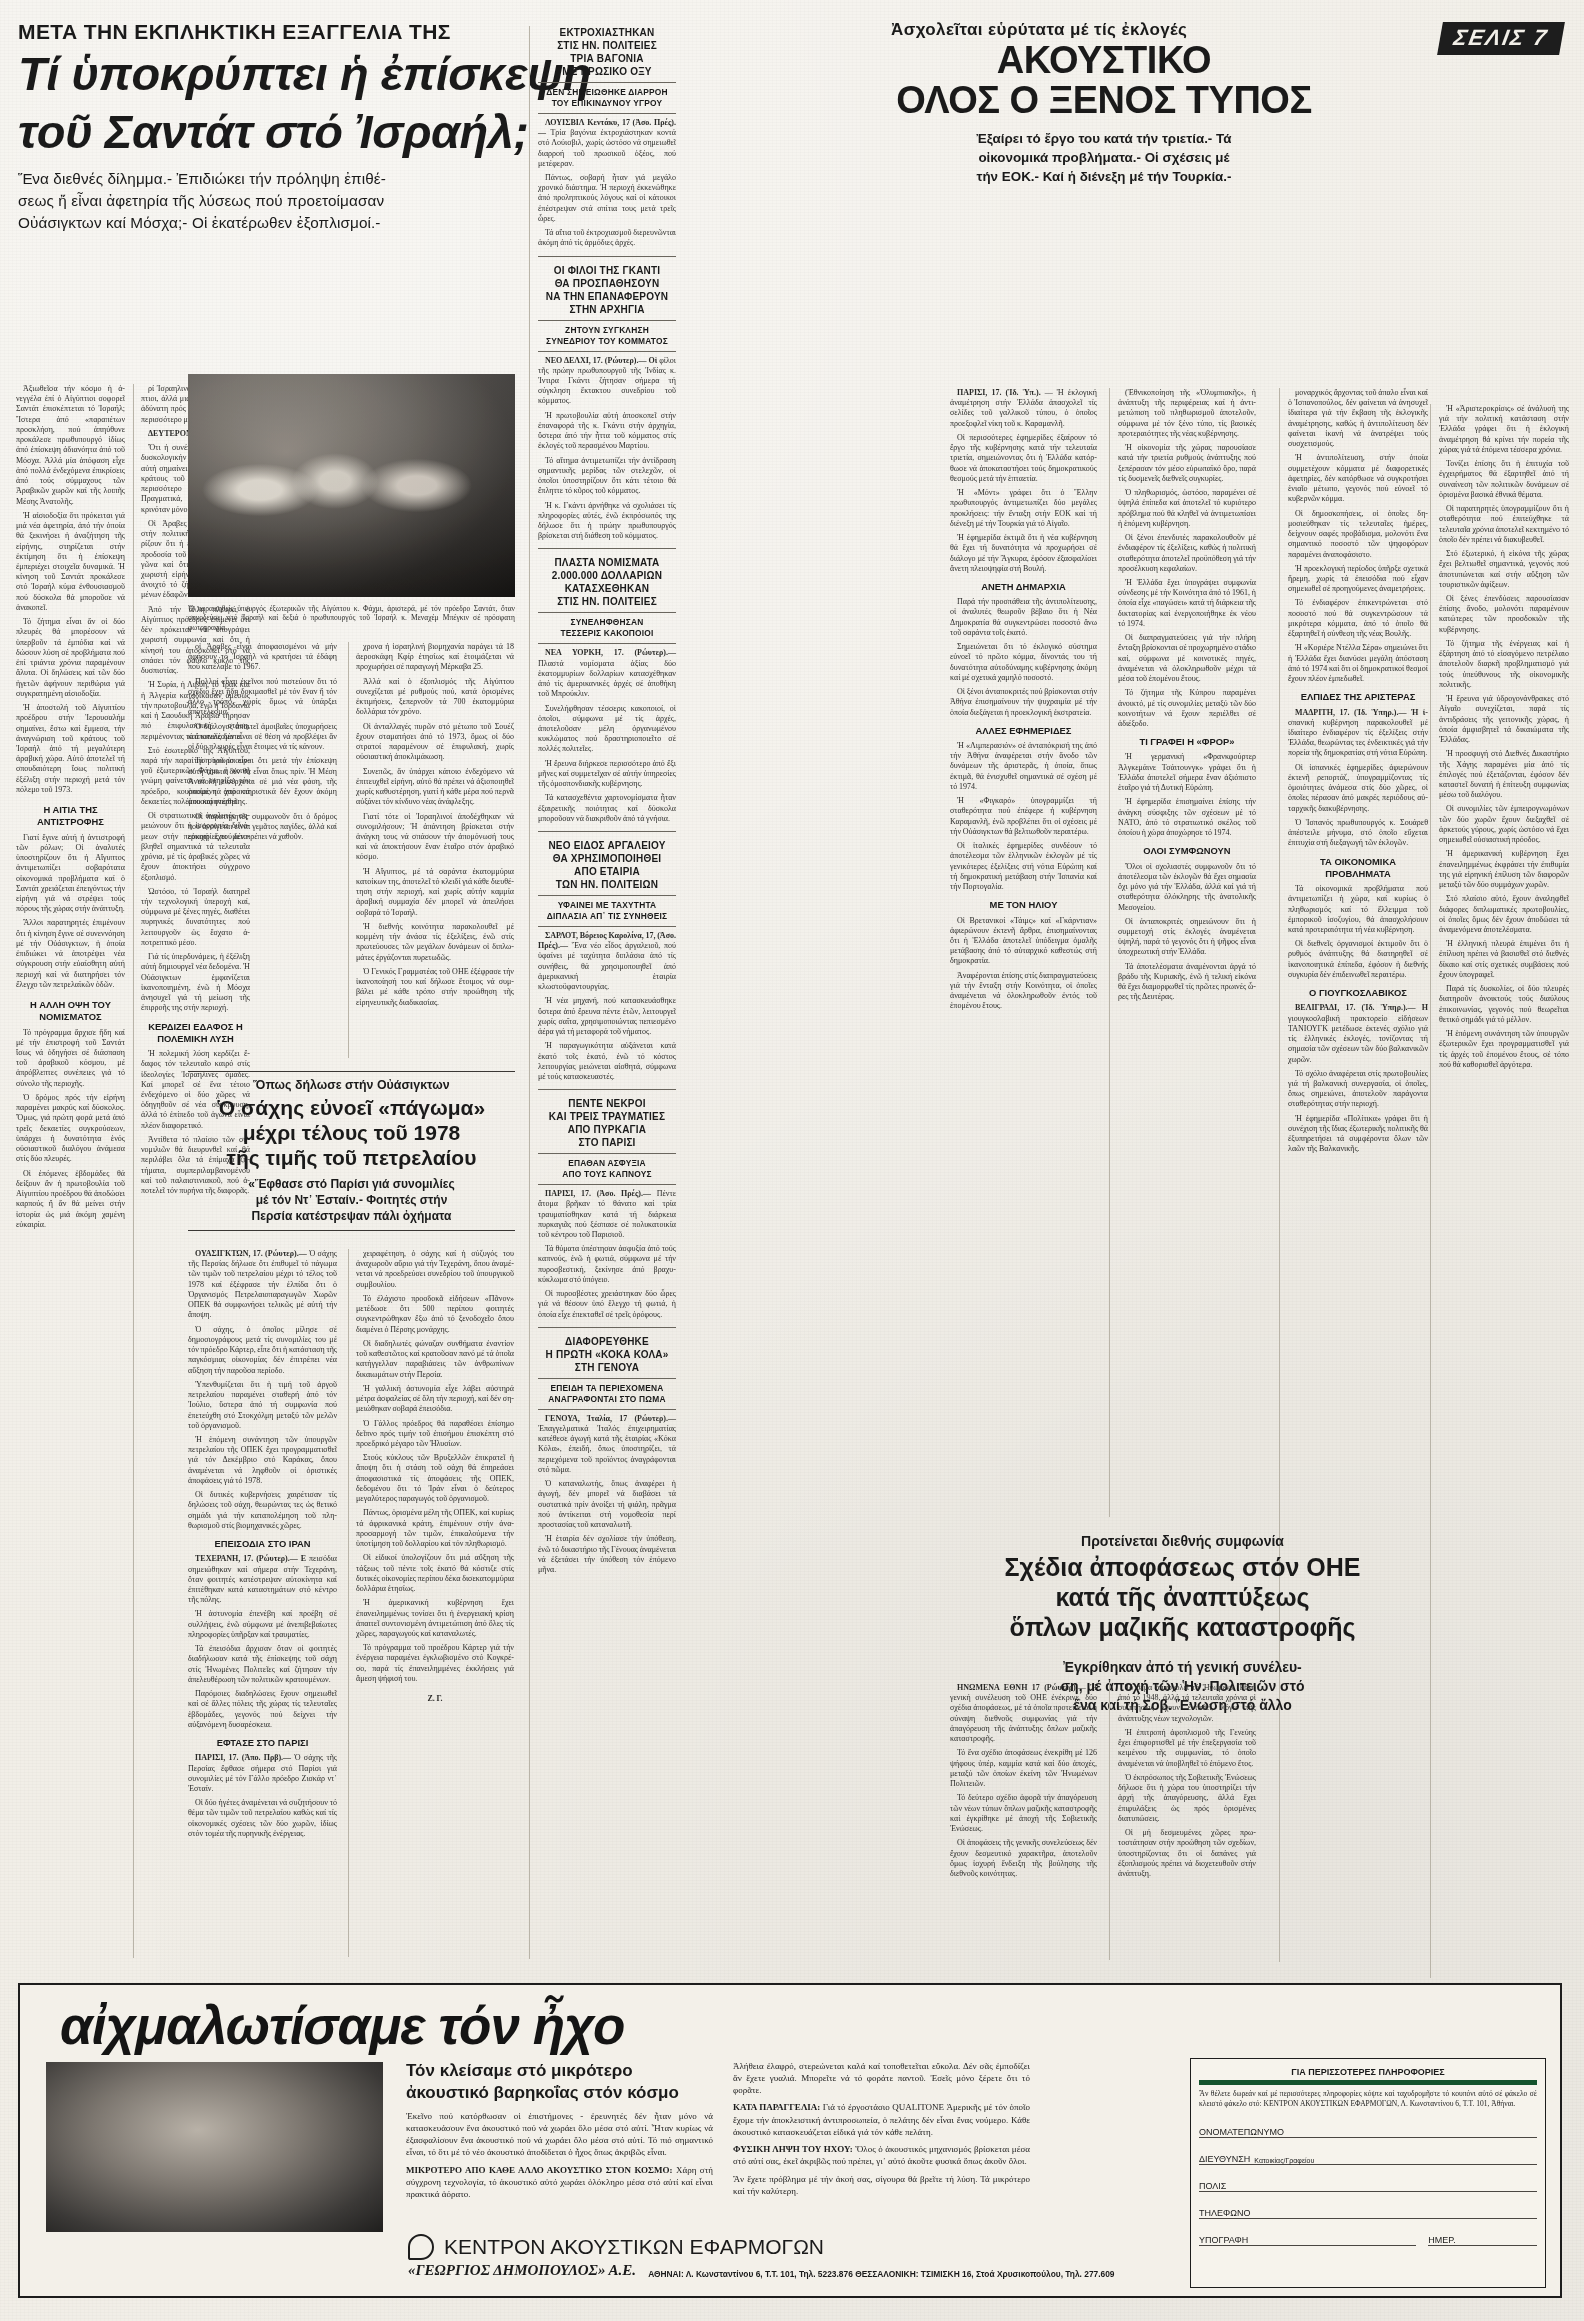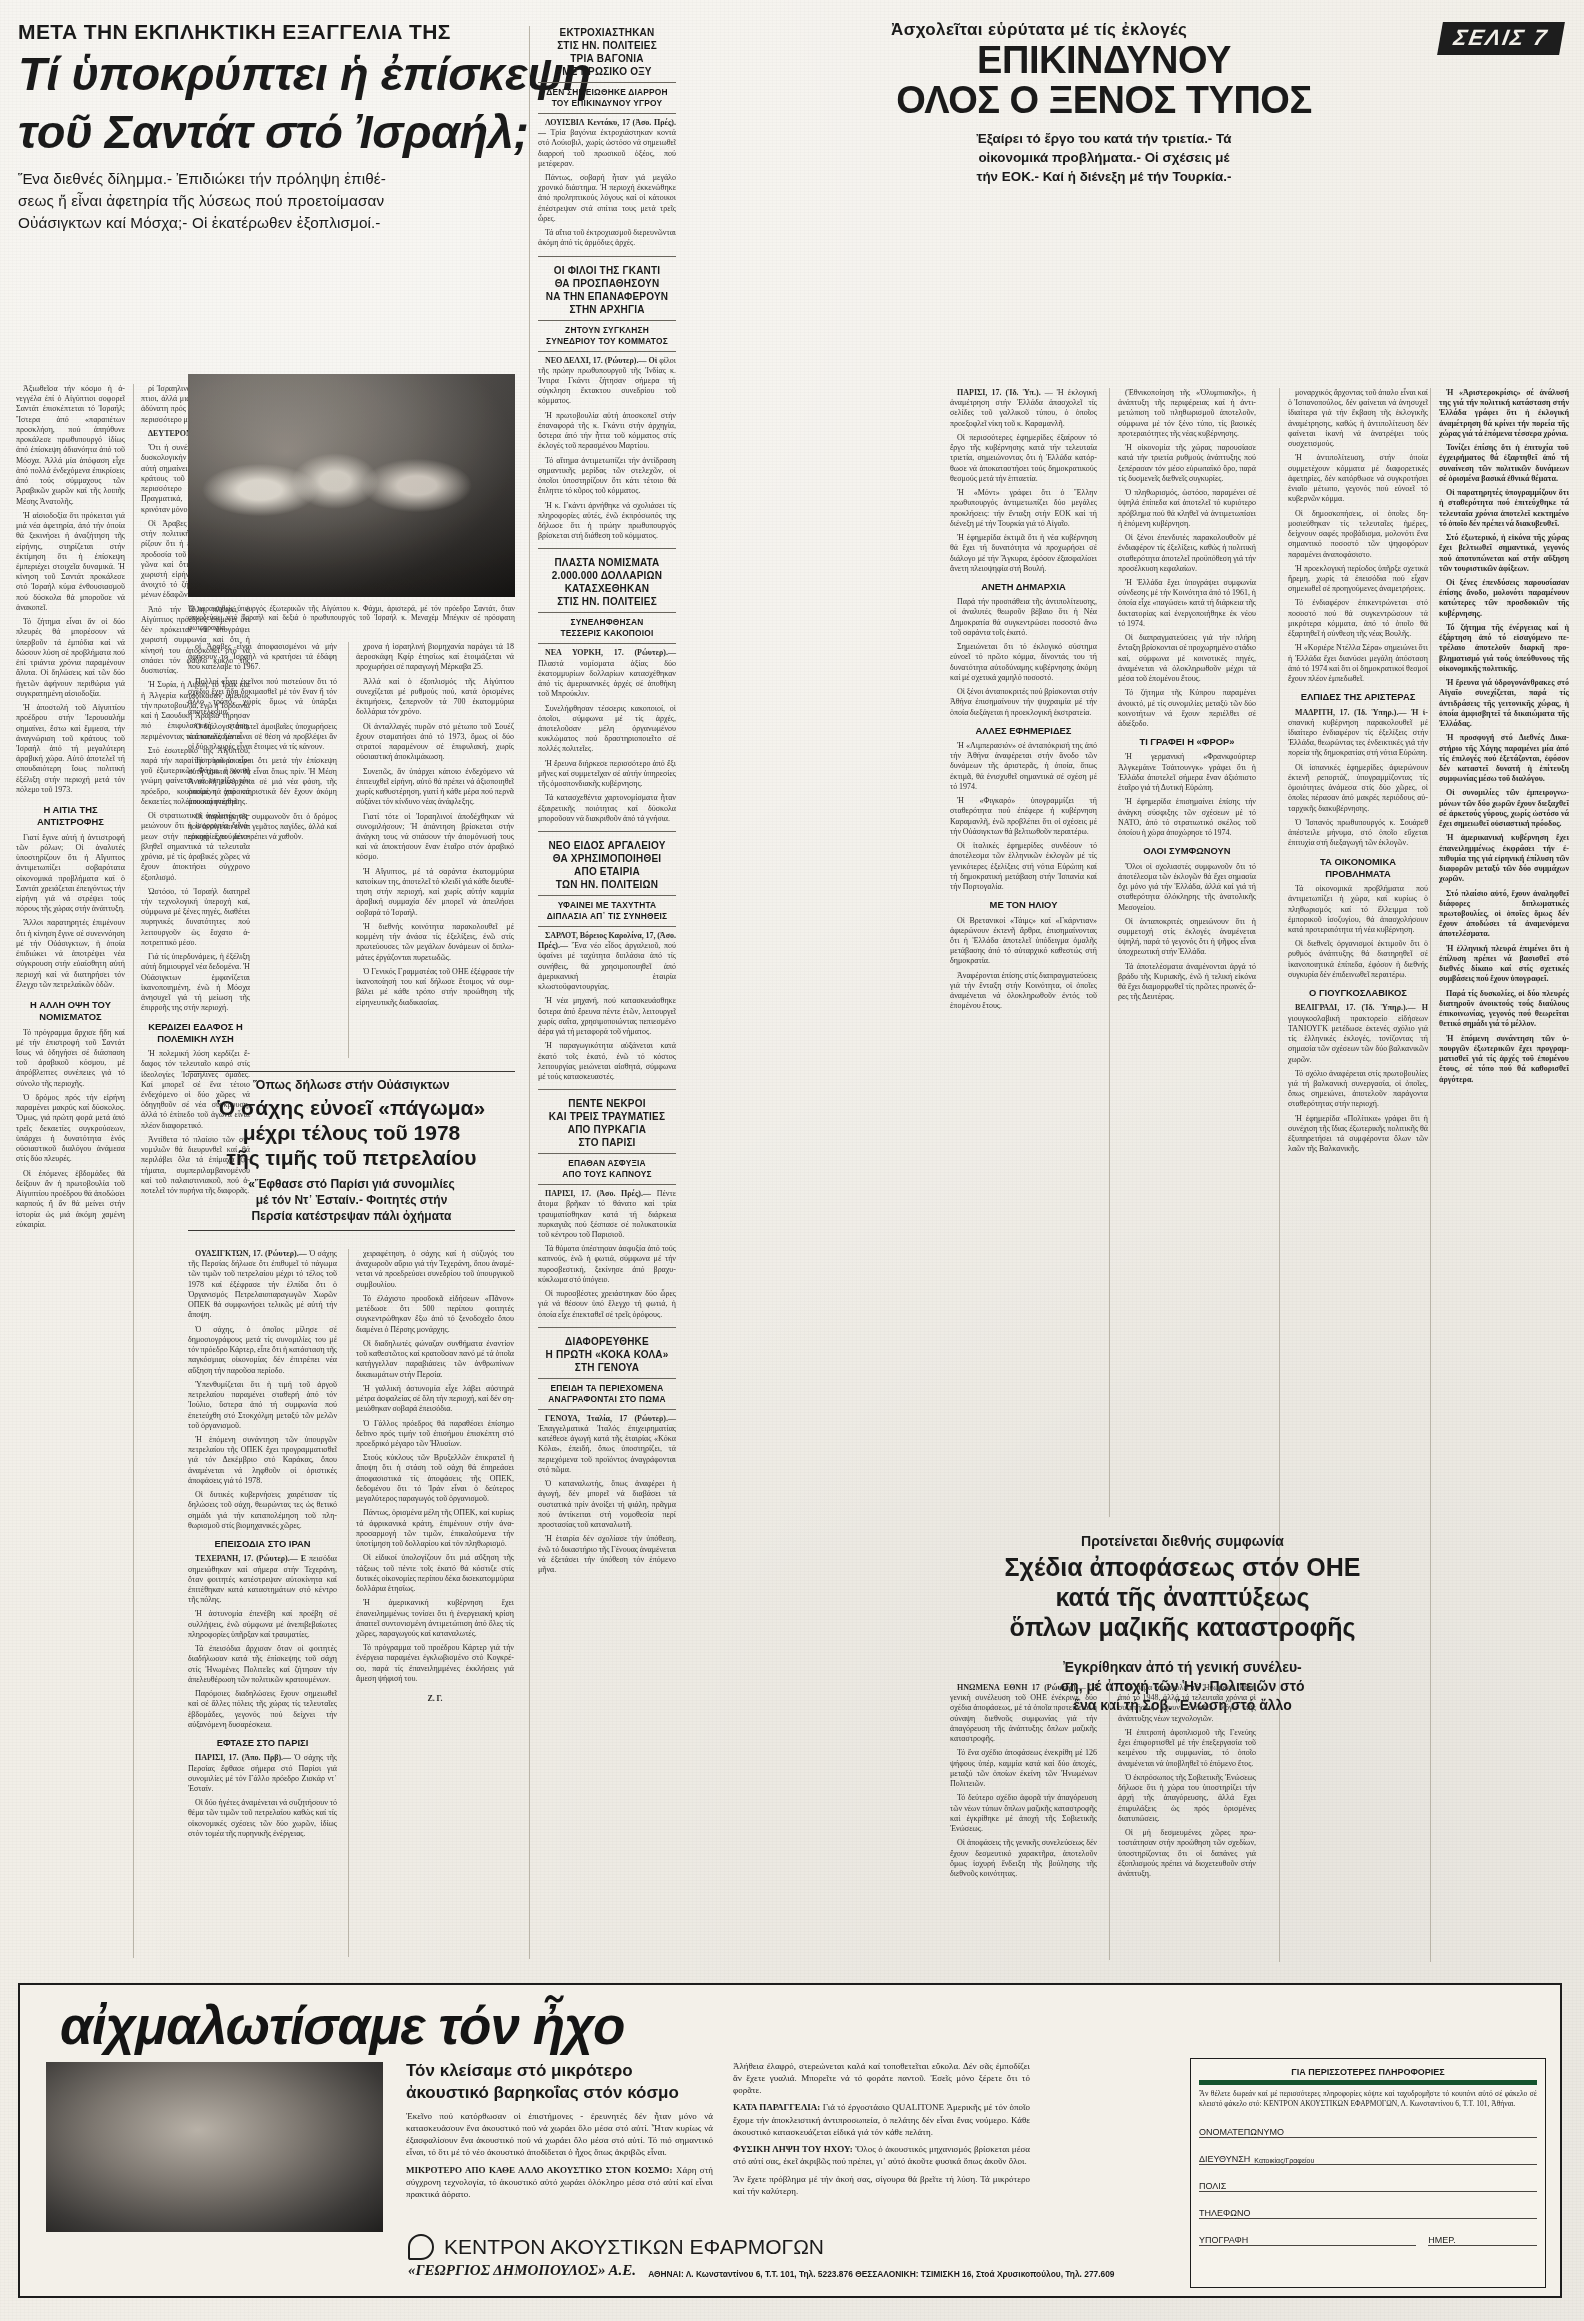--- a/index.html
+++ b/index.html
@@ -237,21 +237,21 @@
   <div class="kicker" style="font-size:21px;">ΜΕΤΑ ΤΗΝ ΕΚΠΛΗΚΤΙΚΗ ΕΞΑΓΓΕΛΙΑ ΤΗΣ</div>
   <div class="display huge" style="margin-top:6px;">Τί ὑποκρύπτει ἡ ἐπίσκεψη</div>
   <div class="display huge" style="margin-top:10px;">τοῦ Σαντάτ στό Ἰσραήλ;</div>
   <div class="subdeck" style="margin-top:12px;">Ἕνα διεθνές δίλημμα.- Ἐπιδιώκει τήν πρόληψη ἐπιθέ-</div>
   <div class="subdeck">σεως ἤ εἶναι ἀφετηρία τῆς λύσεως πού προετοίμασαν</div>
   <div class="subdeck">Οὐάσιγκτων καί Μόσχα;- Οἱ ἑκατέρωθεν ἐξοπλισμοί.-</div>
 </div>
 
 <div id="masthead-right">
   <div class="kicker" style="font-size:17px; text-align:left;">Ἀσχολεῖται εὑρύτατα μέ τίς ἐκλογές</div>
-  <div class="right-head">ΕΠΙΚΙΝΔΥΝΟΥ</div>
+  <div class="right-head">ΑΚΟΥΣΤΙΚΟ</div>
   <div class="right-head">ΟΛΟΣ Ο ΞΕΝΟΣ ΤΥΠΟΣ</div>
   <div class="right-sub">Ἐξαίρει τό ἔργο του κατά τήν τριετία.- Τά</div>
   <div class="right-sub" style="margin-top:0">οἰκονομικά προβλήματα.- Οἱ σχέσεις μέ</div>
   <div class="right-sub" style="margin-top:0">τήν ΕΟΚ.- Καί ἡ διένεξη μέ τήν Τουρκία.-</div>
 </div>
 
 <div style="position:absolute; left:16px; top:384px; width:109px; height:1574px;">
   <div class="body-text">
     <p>Ἀξιωθεῖσα τήν κόσμο ἡ ἀ­νεγγέλα ἐπί ὁ Αἰγύπτιοι σοφο­ρεῖ Σαντάτ ἐπισκέπτεται τό Ἰσραήλ; Ἴστερα ἀπό «παραπέ­των προσκλήση, πού ἀπηύθυ­νε προκάλεσε πρωθυπουργό ἰδίως ἀπό ἐπίσκεψη ἀδιανόητα ἀπό τοῦ Μόσχα. Ἀλλά μία ἀπόφαση εἶχε ἀπό πολλά ἐνδεχόμενα ἐπικρίσεις ἀπό τούς σύμμαχους τῶν Ἀραβικῶν χωρῶν καί τῆς λοιπῆς Μέσης Ἀνατολῆς.</p>
     <p>Ἡ αἰσιοδοξία ὅτι πρόκειται γιά μιά νέα ἀφετηρία, ἀπό τήν ὁποία θά ξεκινήσει ἡ ἀνα­ζήτηση τῆς εἰρήνης, στηρί­ζεται στήν ἐκτίμηση ὅτι ἡ ἐπίσκεψη ἐμπεριέχει στοι­χεῖα δυναμικά. Ἡ κίνηση τοῦ Σαντάτ προκάλεσε στό Ἰσ­ραήλ κύμα ἐνθουσιασμοῦ πού δύσκολα θά μποροῦσε νά ἀνακοπεῖ.</p>
@@ -534,21 +534,21 @@
     </div>
     <div class="mini-head">Ο ΓΙΟΥΓΚΟΣΛΑΒΙΚΟΣ</div>
     <div class="body-text">
       <p><span class="b">ΒΕΛΙΓΡΑΔΙ, 17. (Ἰδ. Ὑπηρ.).— Η</span> γιουγκοσλαβική πρακτορείο εἰδήσε­ων ΤΑΝΙΟΥΓΚ μετέδωσε ἐκτενές σχόλιο γιά τίς ἑλληνικές ἐκλογές, τονίζοντας τή σημασία τῶν σχέσε­ων τῶν δύο βαλκανικῶν χωρῶν.</p>
       <p>Τό σχόλιο ἀναφέρεται στίς πρω­τοβουλίες γιά τή βαλκανική συνερ­γασία, οἱ ὁποῖες, ὅπως σημειώνει, ἀποτελοῦν παράγοντα σταθερότη­τας στήν περιοχή.</p>
       <p>Ἡ ἐφημερίδα «Πολίτικα» γράφει ὅτι ἡ συνέχιση τῆς ἴδιας ἐξωτερι­κῆς πολιτικῆς θά ἐξυπηρετήσει τά συμφέροντα ὅλων τῶν λαῶν τῆς Βαλκανικῆς.</p>
     </div>
   </div>
 </div>
 
-<div style="position:absolute; left:1430px; top:388px; width:139px; height:1574px;font-weight:bold;" class="col-rule">
+<div style="position:absolute; left:1430px; top:404px; width:139px; height:1574px;" class="col-rule">
   <div style="padding-left:8px;">
     <div class="body-text">
       <p>Ἡ «Ἀριστεροκρίσις» σέ ἀνάλυ­σή της γιά τήν πολιτική κατάστα­ση στήν Ἑλλάδα γράφει ὅτι ἡ ἐ­κλογική ἀναμέτρηση θά κρίνει τήν πορεία τῆς χώρας γιά τά ἑπόμε­να τέσσερα χρόνια.</p>
       <p>Τονίζει ἐπίσης ὅτι ἡ ἐπιτυχία τοῦ ἐγχειρήματος θά ἐξαρτηθεῖ ἀπό τή συναίνεση τῶν πολιτικῶν δυνάμεων σέ ὁρισμένα βασικά ἐθνικά θέματα.</p>
       <p>Οἱ παρατηρητές ὑπογραμμίζουν ὅτι ἡ σταθερότητα πού ἐπιτεύ­χθηκε τά τελευταῖα χρόνια ἀπο­τελεῖ κεκτημένο τό ὁποῖο δέν πρέ­πει νά διακυβευθεῖ.</p>
       <p>Στό ἐξωτερικό, ἡ εἰκόνα τῆς χώ­ρας ἔχει βελτιωθεῖ σημαντικά, γε­γονός πού ἀποτυπώνεται καί στήν αὔξηση τῶν τουριστικῶν ἀφίξεων.</p>
       <p>Οἱ ξένες ἐπενδύσεις παρουσία­σαν ἐπίσης ἄνοδο, μολονότι πα­ραμένουν κατώτερες τῶν προσδο­κιῶν τῆς κυβέρνησης.</p>
       <p>Τό ζήτημα τῆς ἐνέργειας καί ἡ ἐξάρτηση ἀπό τό εἰσαγόμενο πε­τρέλαιο ἀποτελοῦν διαρκῆ προ­βληματισμό γιά τούς ὑπεύθυνους τῆς οἰκονομικῆς πολιτικῆς.</p>
       <p>Ἡ ἔρευνα γιά ὑδρογονάνθρακες στό Αἰγαῖο συνεχίζεται, παρά τίς ἀντιδράσεις τῆς γειτονικῆς χώ­ρας, ἡ ὁποία ἀμφισβητεῖ τά δι­καιώματα τῆς Ἑλλάδας.</p>
       <p>Ἡ προσφυγή στό Διεθνές Δικα­στήριο τῆς Χάγης παραμένει μία ἀπό τίς ἐπιλογές πού ἐξετάζονται, ἐφόσον δέν καταστεῖ δυνατή ἡ ἐ­πίτευξη συμφωνίας μέσω τοῦ δι­αλόγου.</p>

